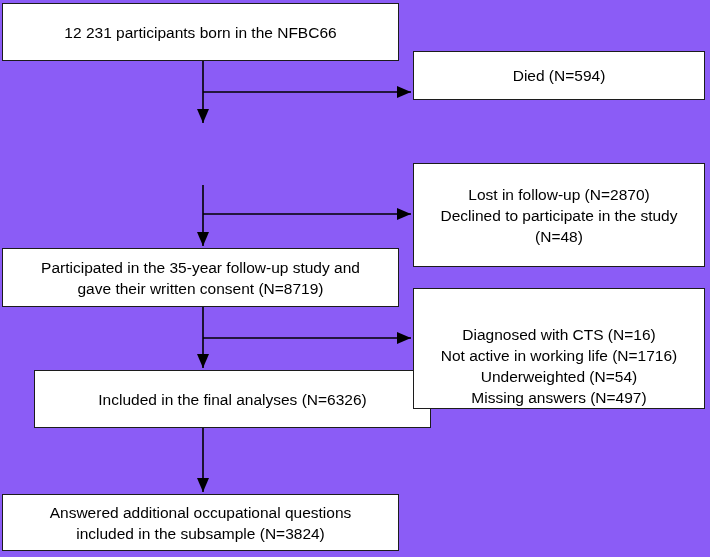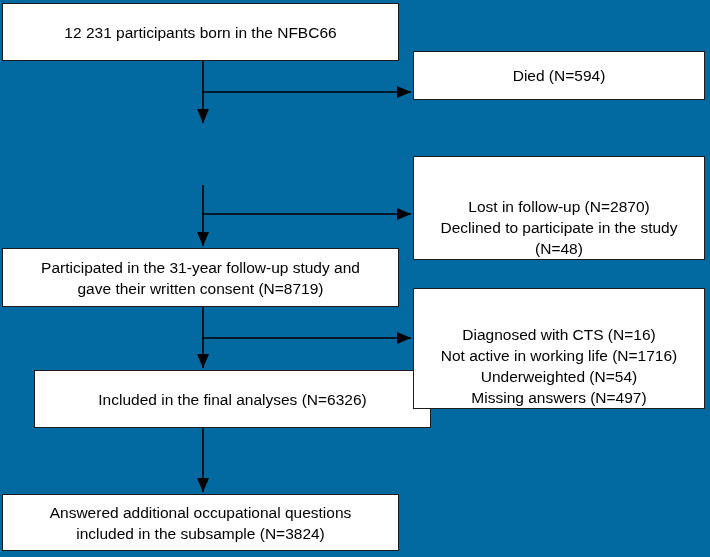--- a/index.html
+++ b/index.html
@@ -4,21 +4,21 @@
 <style>
   html, body {
     margin: 0;
     padding: 0;
     background: #ffffff;
   }
   .canvas {
     position: relative;
     width: 710px;
     height: 557px;
-    background: #0369a1;
+    background: #8b5cf6;
     font-family: "Liberation Sans", sans-serif;
     color: #000000;
     overflow: hidden;
   }
   .box {
     position: absolute;
     box-sizing: border-box;
     background: #ffffff;
     border: 1.7px solid #1c1c1c;
     display: flex;
@@ -37,21 +37,21 @@
   
   .col-side { left: 413px; width: 292px; }
 
   .b1 { top: 3px;   height: 58px; }
   .b2 { top: 125px; height: 60px; }
   .b3 { top: 248px; height: 59px; }
   .b4 { top: 370px; height: 58px; margin-left: 32px; }
   .b5 { top: 494px; height: 57px; }
 
   .r1 { top: 51px;  height: 49px;  }
-  .r2 { top: 156px; height: 104px; align-items: flex-end; }
+  .r2 { top: 163px; height: 104px; }
   .r3 { top: 288px; height: 121px; align-items: flex-end; }
 
   .arrow-layer {
     position: absolute;
     left: 0; top: 0;
     width: 710px;
     height: 557px;
     pointer-events: none;
   }
 </style>
@@ -59,21 +59,21 @@
 <body>
 
 <div class="canvas">
 
   <div class="box col-main b1">
     <span class="box-text">12 231 participants born in the NFBC66</span>
   </div>
 
 
   <div class="box col-main b3">
-    <span class="box-text">Participated in the 31-year follow-up study and
+    <span class="box-text">Participated in the 35-year follow-up study and
 gave their written consent (N=8719)</span>
   </div>
 
   <div class="box col-main b4">
     <span class="box-text">Included in the final analyses (N=6326)</span>
   </div>
 
   <div class="box col-main b5">
     <span class="box-text">Answered additional occupational questions
 included in the subsample (N=3824)</span>

